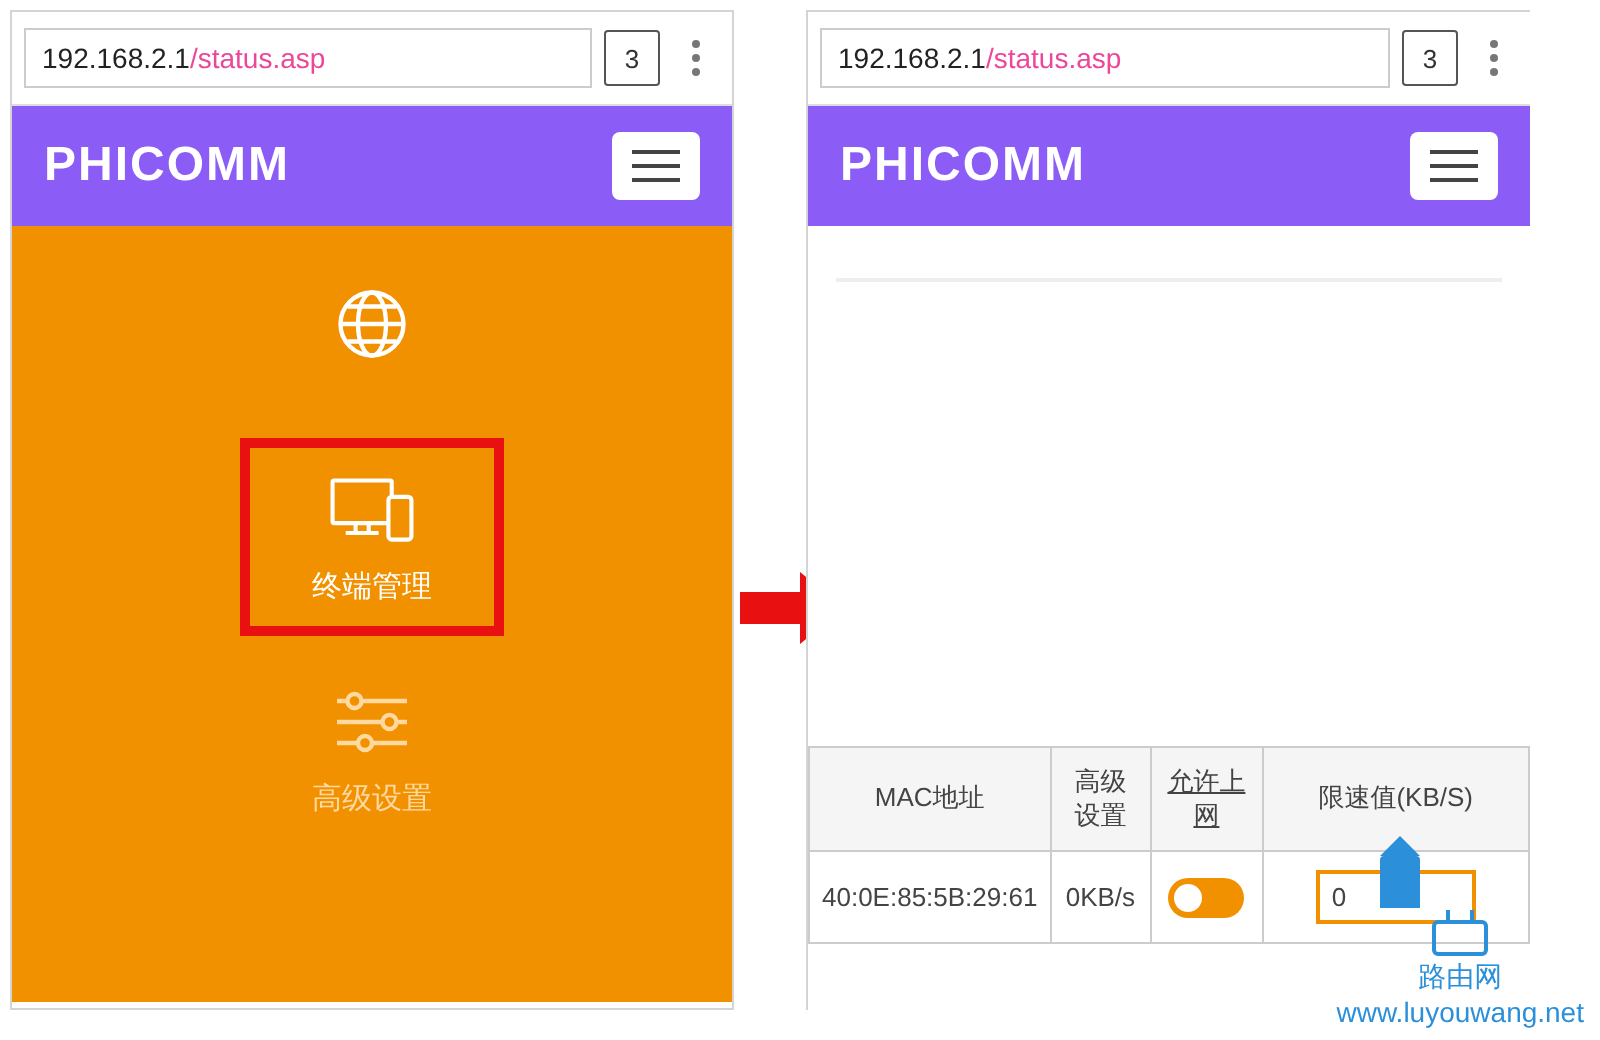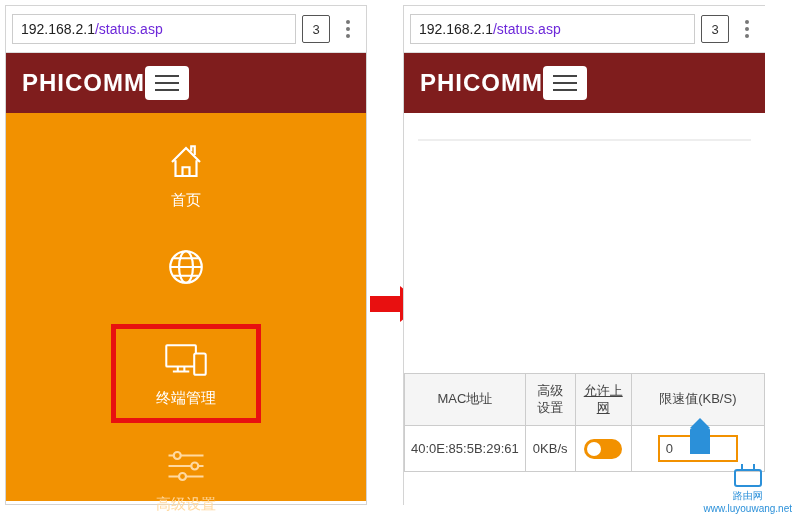--- a/index.html
+++ b/index.html
@@ -29,40 +29,41 @@
       background: #fff;
     }
     .url-input {
       flex: 1;
       border: 1px solid #ccc;
       padding: 6px 8px;
       font-size: 14px;
       color: #222;
       background: #fff;
     }
-    .url-input .path { color: #6d28d9; }
+    .url-input .path { color: #ec4899; }
     .tab-count {
       width: 28px; height: 28px;
       border: 1.5px solid #555;
       display: flex; align-items: center; justify-content: center;
       font-size: 13px; color: #333;
       border-radius: 2px;
     }
     .url-menu-dots {
       width: 24px; height: 28px;
       display: flex; flex-direction: column;
       align-items: center; justify-content: center; gap: 3px;
     }
     .url-menu-dots span { width: 4px; height: 4px; background: #777; border-radius: 50%; }
 
     .header {
-      background: #7f1d1d;
+      background: #8b5cf6;
       height: 60px;
       display: flex;
       align-items: center;
+      justify-content: space-between;
       padding: 0 16px;
     }
     .logo {
       color: #fff;
       font-weight: bold;
       font-size: 24px;
       letter-spacing: 1px;
       font-family: Arial, sans-serif;
     }
     .hamburger {
@@ -85,21 +86,21 @@
     .menu-item {
       color: #fff;
       text-align: center;
       margin-bottom: 22px;
       position: relative;
       width: 130px;
       padding: 6px 0;
     }
     .menu-item.highlighted {
       border: 5px solid #e81010;
-      width: 150px;
+      width: 132px;
       padding: 8px 0 10px 0;
       margin-bottom: 14px;
     }
     .menu-icon {
       width: 46px; height: 46px;
       margin: 0 auto 6px auto;
       display: flex; align-items: center; justify-content: center;
     }
     .menu-label { font-size: 15px; color: #fff; }
     .menu-label.adv { color: #ffd9a0; }
@@ -197,21 +198,21 @@
       top: -10px; left: 0;
       width: 0; height: 0;
       border-left: 10px solid transparent;
       border-right: 10px solid transparent;
       border-bottom: 10px solid #2b90d9;
     }
 
     .watermark {
       position: absolute;
       right: 8px; bottom: 6px;
-      font-size: 10px;
+      font-size: 14px;
       color: #2b90d9;
       text-align: center;
     }
     .watermark .wm-icon {
       width: 28px; height: 18px;
       border: 2px solid #2b90d9;
       border-radius: 3px;
       margin: 0 auto 2px auto;
       position: relative;
     }
@@ -243,29 +244,20 @@
   <div class="header">
     <div class="logo">PHICOMM</div>
     <div class="hamburger">
         <span></span>
         <span></span>
         <span></span>
       </div>
   </div>
 
   <div class="menu-area">
-    <div class="menu-item">
-      <div class="menu-icon">
-        <svg width="42" height="42" viewBox="0 0 48 48" fill="none" stroke="#fff" stroke-width="2.5">
-          <path d="M8 24 L24 8 L40 24 M12 22 V40 H36 V22 M20 40 V30 H28 V40"></path>
-          <path d="M30 12 V6 H34 V16"></path>
-        </svg>
-      </div>
-      <div class="menu-label">首页</div>
-    </div>
 
     <div class="menu-item">
       <div class="menu-icon">
         <svg width="42" height="42" viewBox="0 0 48 48" fill="none" stroke="#fff" stroke-width="2.5">
           <circle cx="24" cy="24" r="18"></circle>
           <ellipse cx="24" cy="24" rx="8" ry="18"></ellipse>
           <path d="M6 24 H42 M10 14 H38 M10 34 H38"></path>
         </svg>
       </div>
     </div>

